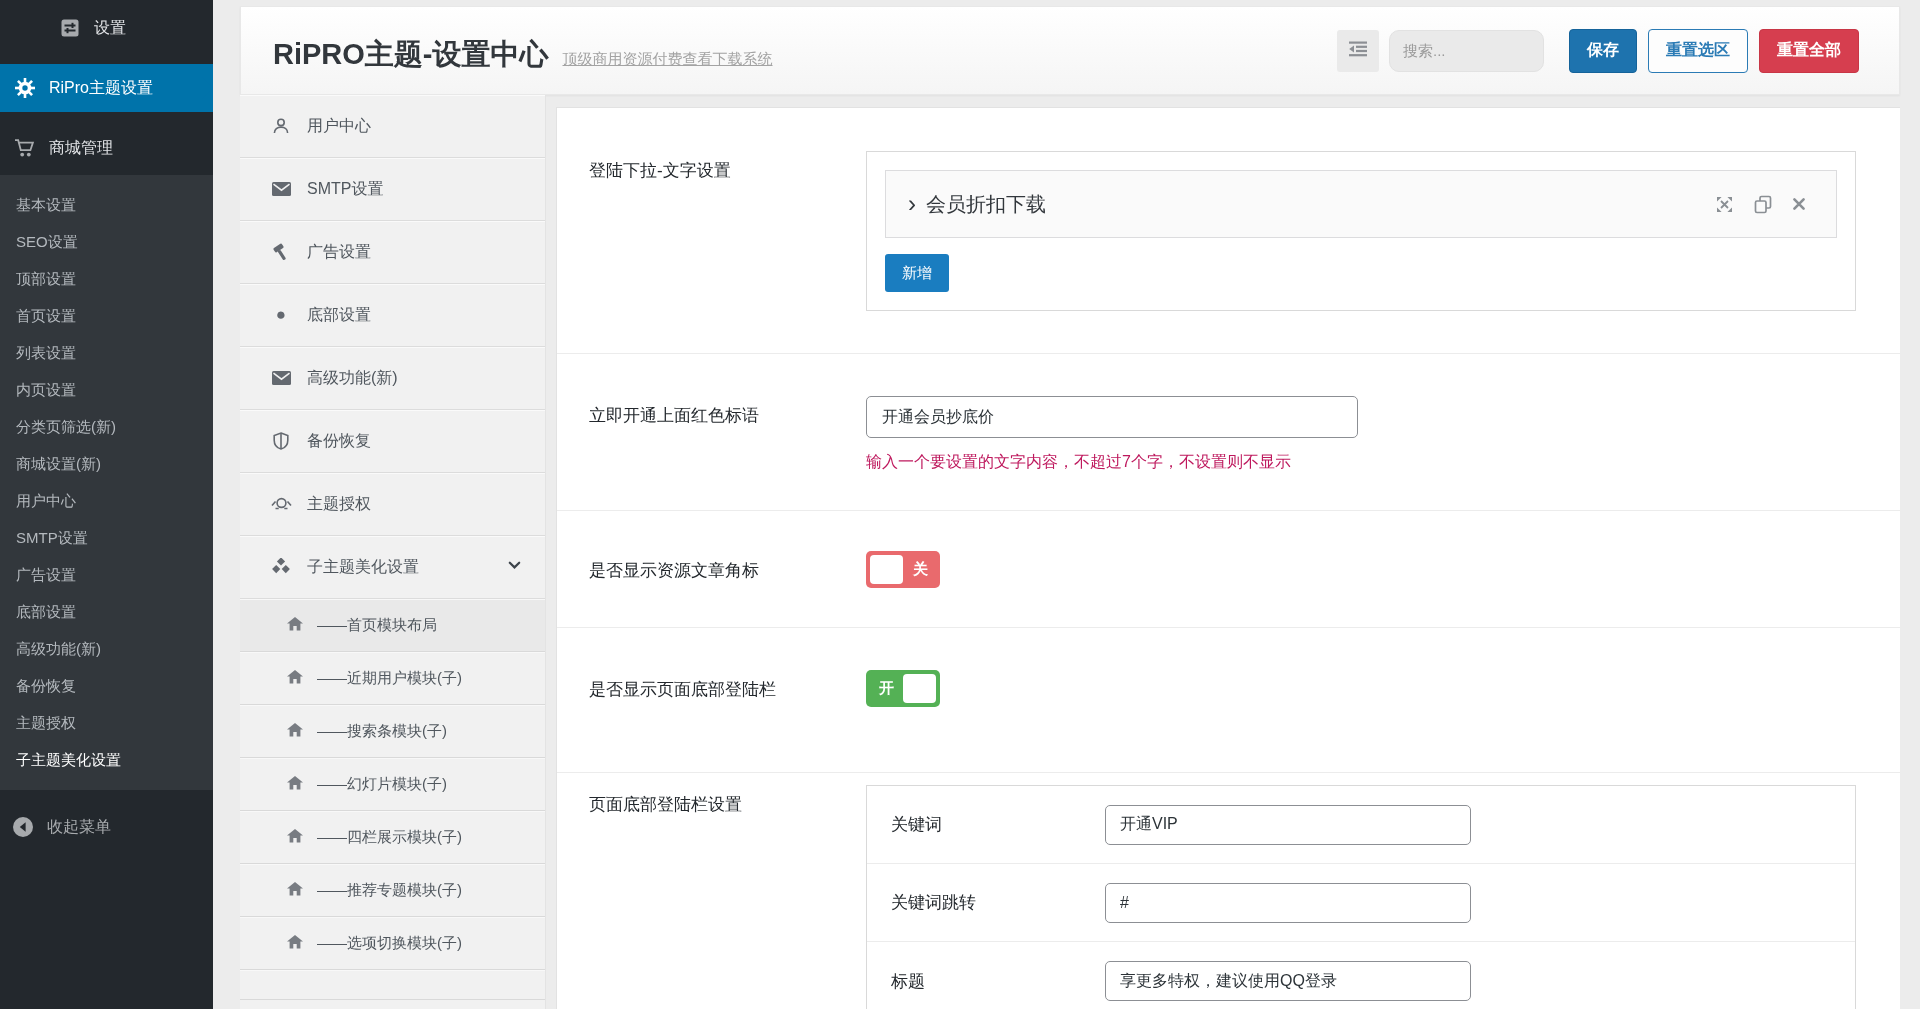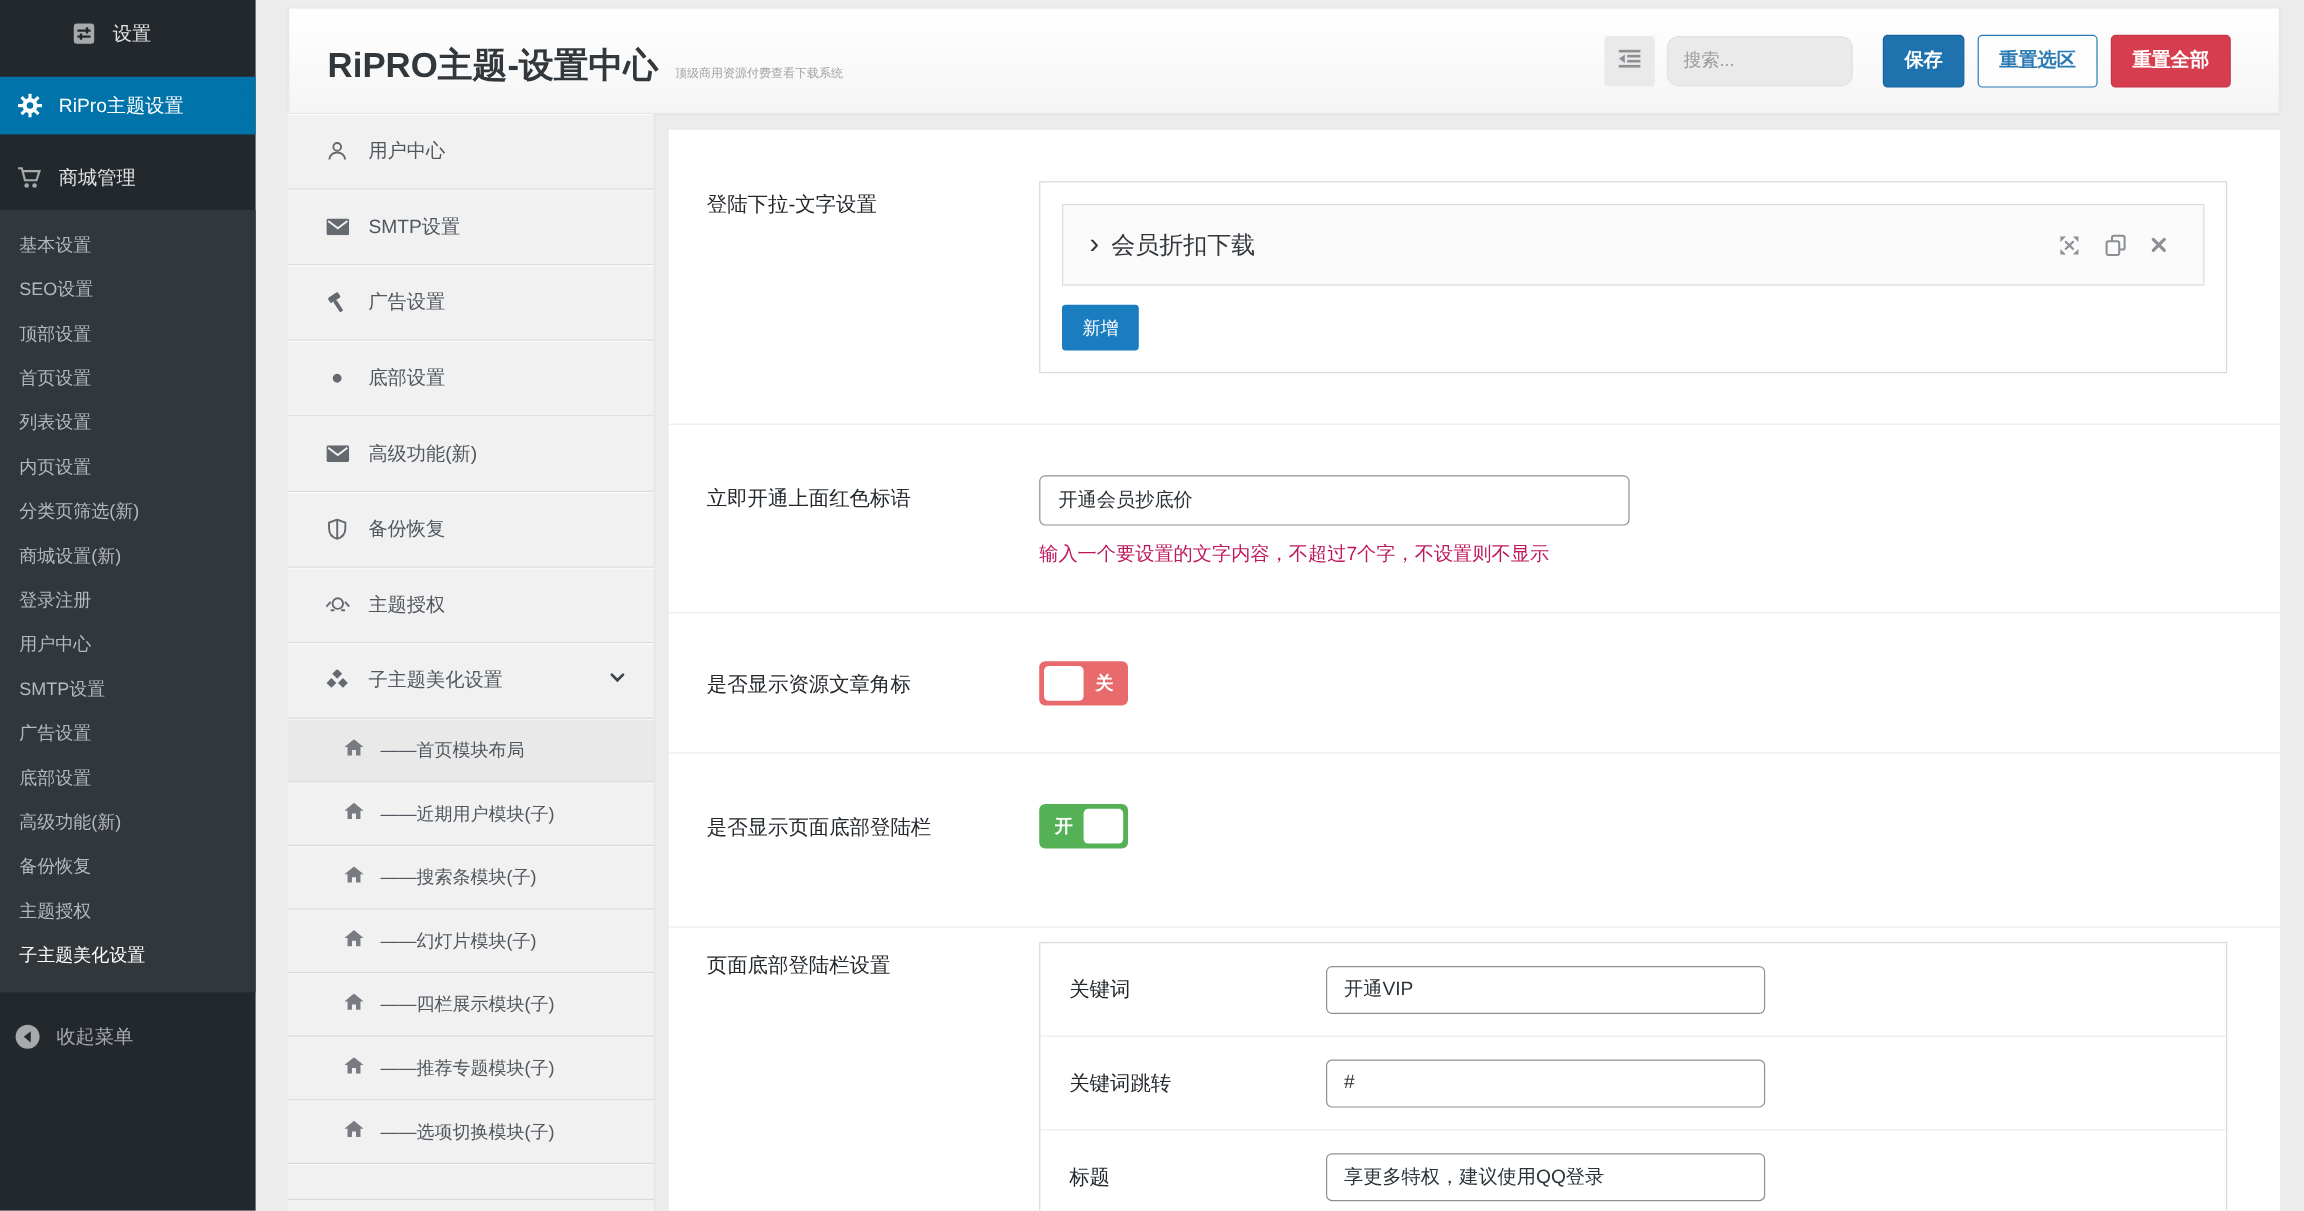--- a/index.html
+++ b/index.html
@@ -22,21 +22,21 @@
   .wp-sub-item.current { color:#ffffff; }
   .wp-collapse { margin-top:17px; height:40px; display:flex; align-items:center; gap:13px;
     padding-left:12px; color:#a7aaad; font-size:16px; cursor:pointer; }
 
   
   .header { position:absolute; left:240px; right:20px; top:6px; height:89px;
     background:linear-gradient(#ffffff,#f5f5f5); border:1px solid #e8e8e8;
     box-shadow:0 1px 2px rgba(0,0,0,.05); }
   .title-wrap { position:absolute; left:32px; top:28px; display:flex; align-items:baseline; gap:14px; }
   .page-title { font-size:29px; font-weight:700; color:#32373c; }
-  .page-subtitle { font-size:10px; color:#a3a3a3; }
+  .page-subtitle { font-size:15px; color:#a3a3a3;text-decoration:underline; }
   .header-controls { position:absolute; right:40px; top:50%; transform:translateY(-50%);
     display:flex; align-items:center; }
   .icon-btn { width:42px; height:42px; background:#eaeaea; border:none; border-radius:3px;
     display:flex; align-items:center; justify-content:center; cursor:pointer; }
   .search-input { width:155px; height:42px; margin-left:10px; background:#eaeaea;
     border:1px solid #e2e2e2; border-radius:10px; padding:0 13px; font-size:15px; color:#7f1d1d;
     font-family:inherit; }
   .search-input::placeholder { color:#9b9b9b; }
   .btn { height:44px; border-radius:4px; font-size:16px; font-weight:700; cursor:pointer;
     padding:0 17px; font-family:inherit; }
@@ -148,21 +148,20 @@
 
     <div class="wp-sub">
       <div class="wp-sub-item">基本设置</div>
       <div class="wp-sub-item">SEO设置</div>
       <div class="wp-sub-item">顶部设置</div>
       <div class="wp-sub-item">首页设置</div>
       <div class="wp-sub-item">列表设置</div>
       <div class="wp-sub-item">内页设置</div>
       <div class="wp-sub-item">分类页筛选(新)</div>
       <div class="wp-sub-item">商城设置(新)</div>
-      <div class="wp-sub-item">登录注册</div>
       <div class="wp-sub-item">用户中心</div>
       <div class="wp-sub-item">SMTP设置</div>
       <div class="wp-sub-item">广告设置</div>
       <div class="wp-sub-item">底部设置</div>
       <div class="wp-sub-item">高级功能(新)</div>
       <div class="wp-sub-item">备份恢复</div>
       <div class="wp-sub-item">主题授权</div>
       <div class="wp-sub-item current">子主题美化设置</div>
     </div>
 

